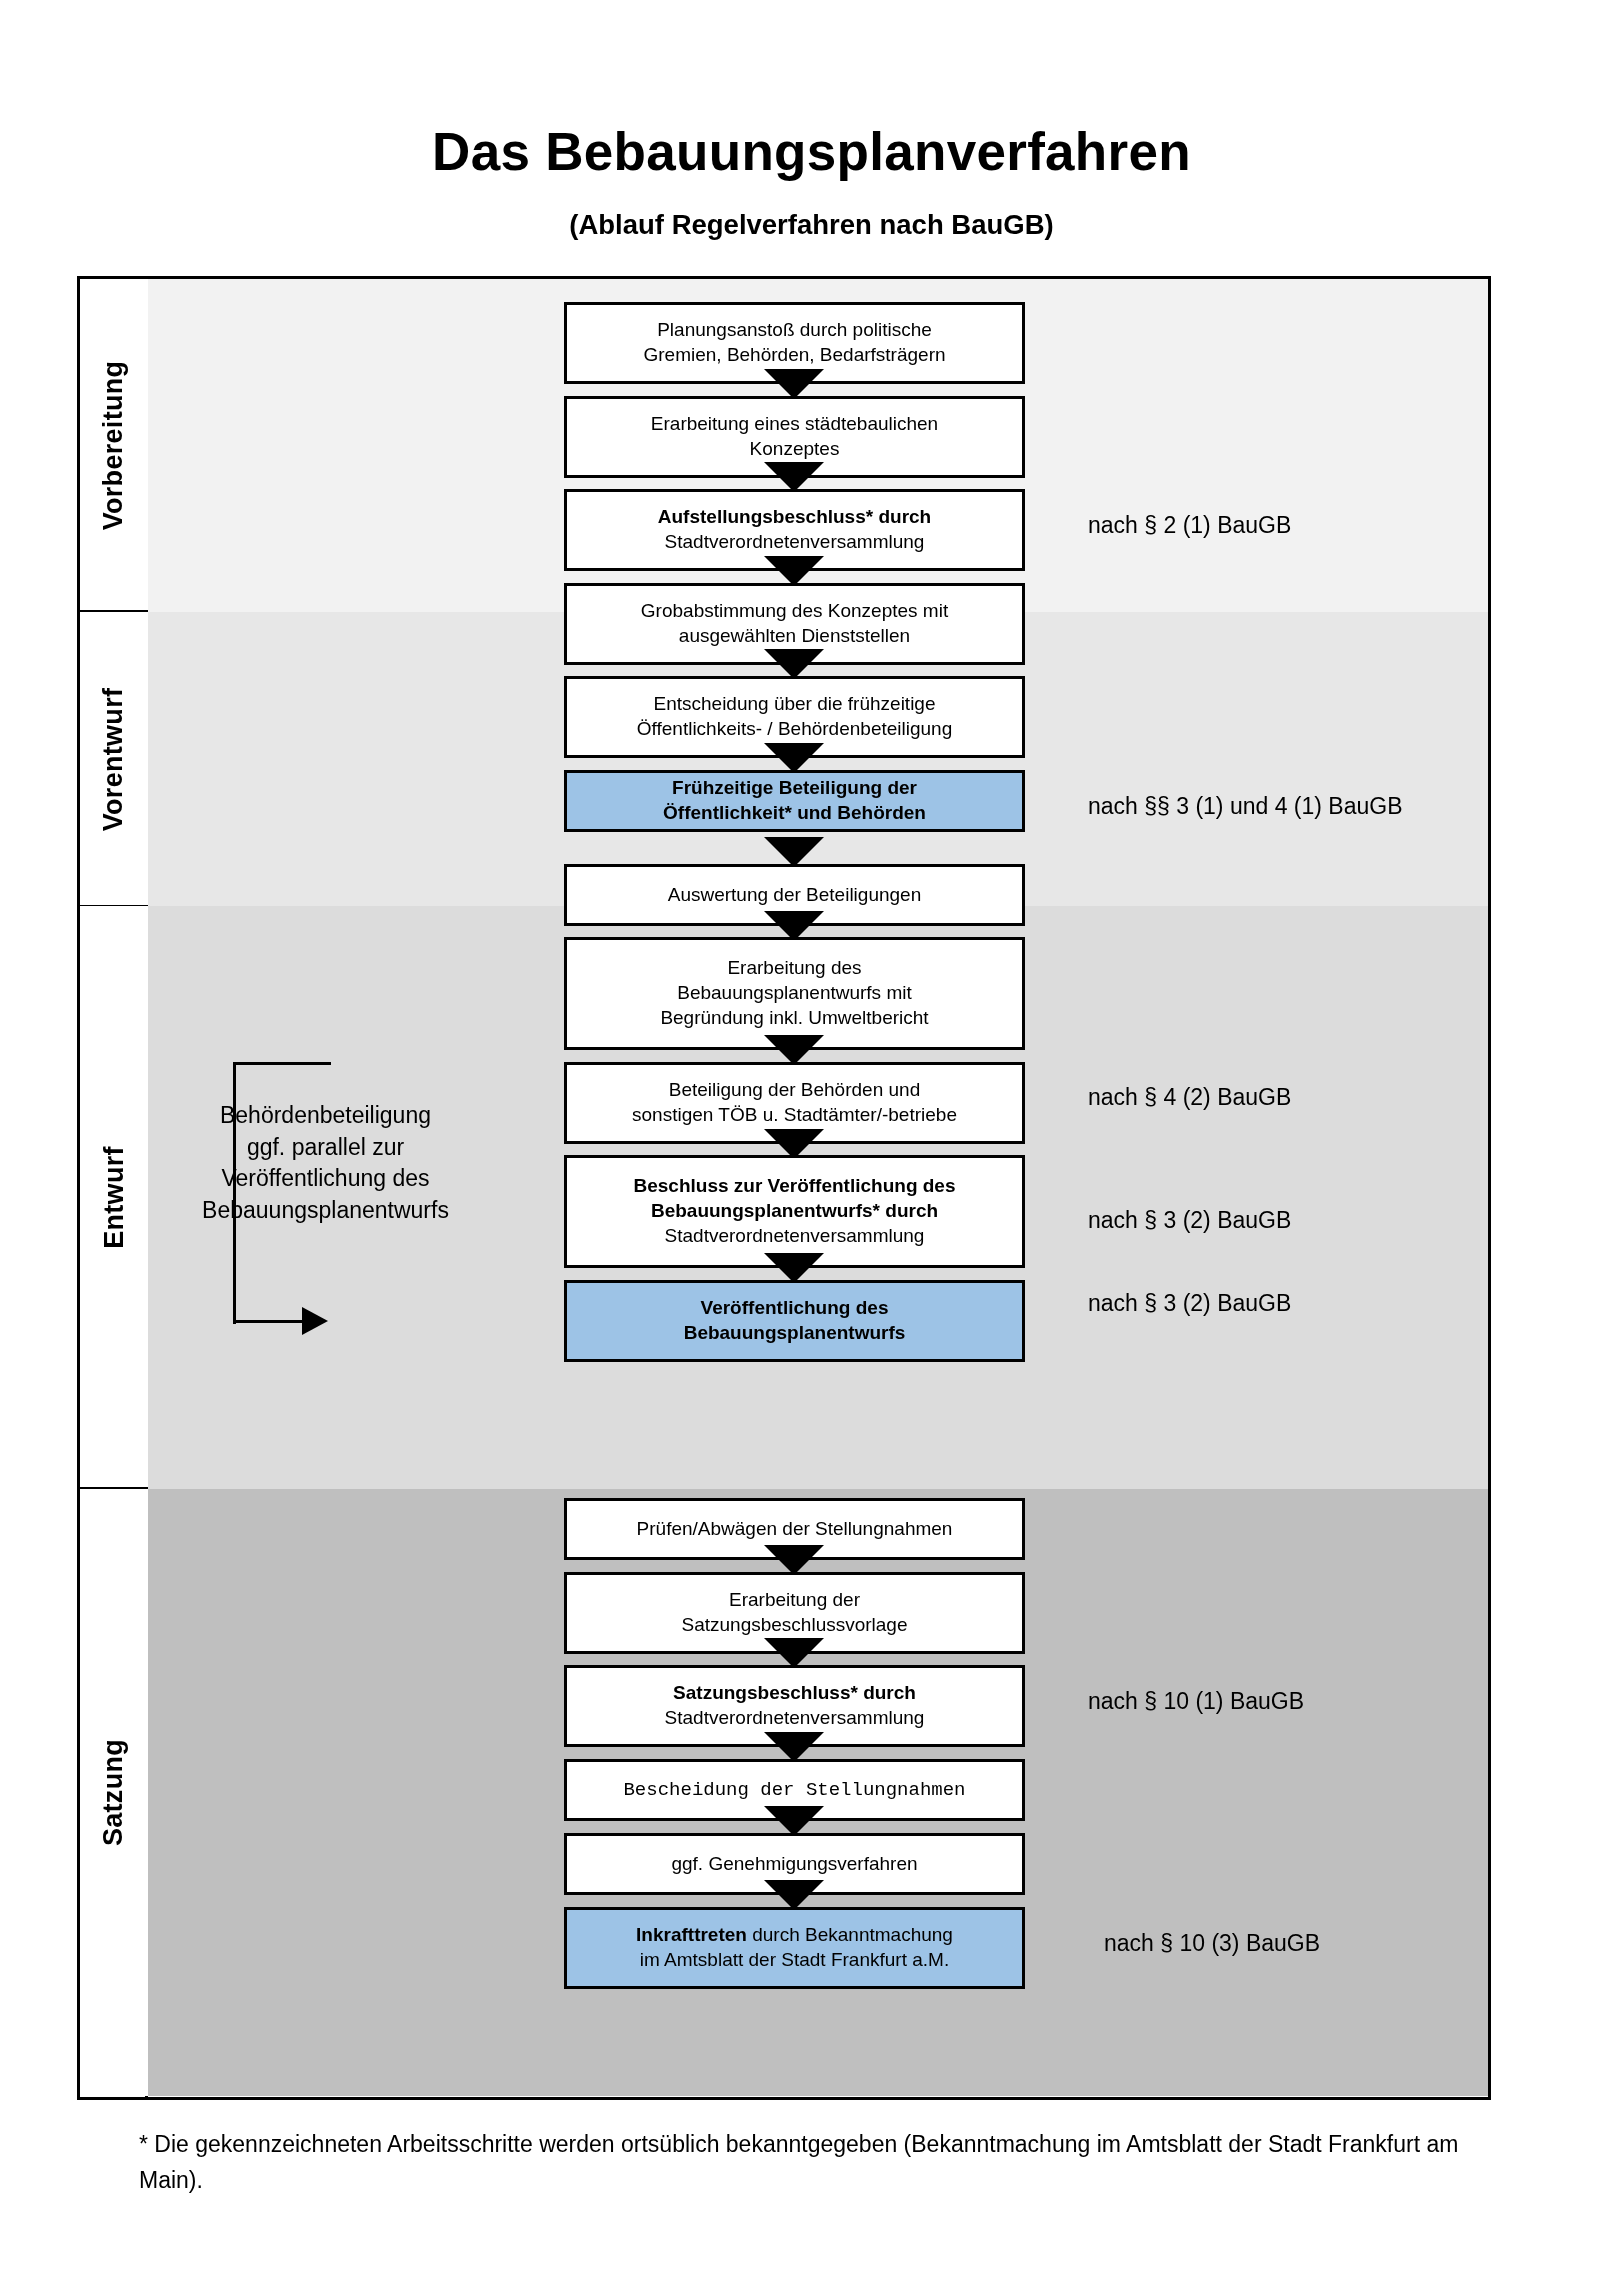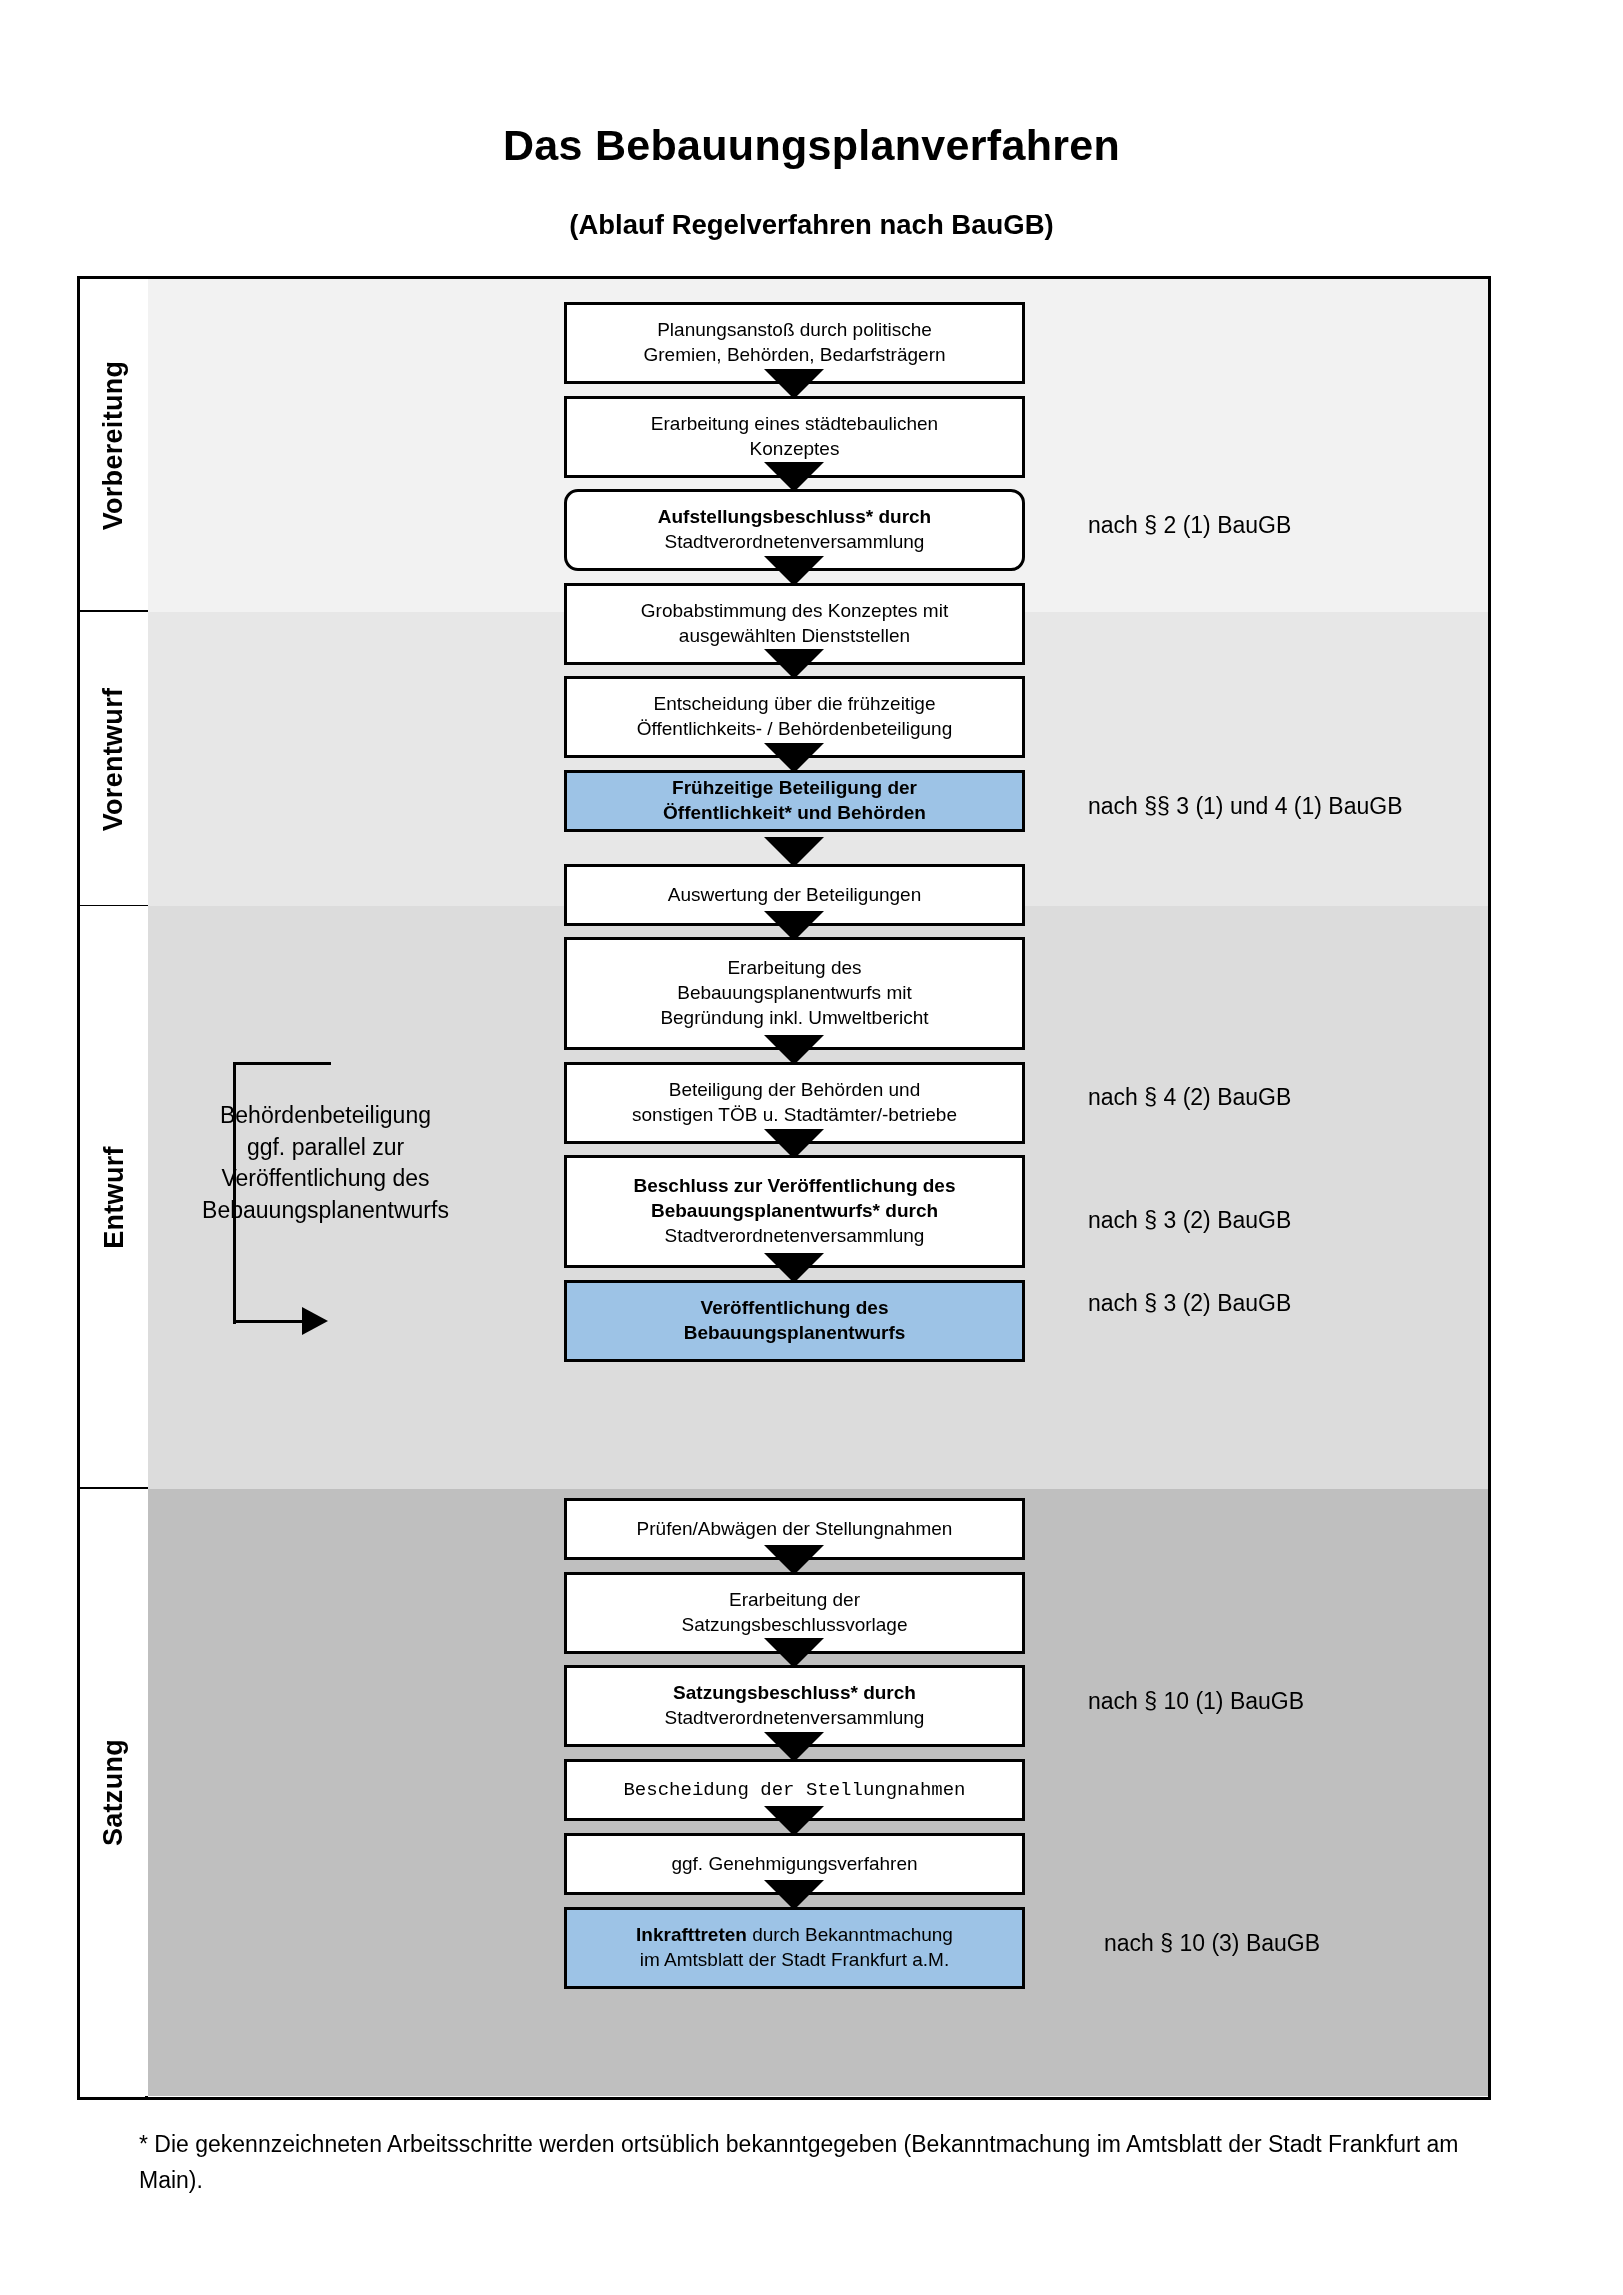--- a/index.html
+++ b/index.html
@@ -8,21 +8,21 @@
     background:#ffffff;
     font-family:"Liberation Sans","DejaVu Sans",sans-serif;
     color:#000000;
     position:relative;
     overflow:hidden;
   }
 
   
   #title{
     position:absolute;left:0;top:121px;width:1623px;
-    text-align:center;font-size:43px;font-weight:bold;letter-spacing:0.3px;
+    text-align:center;font-size:53px;font-weight:bold;letter-spacing:0.3px;
   }
   #subtitle{
     position:absolute;left:0;top:209px;width:1623px;
     text-align:center;font-size:27.5px;font-weight:bold;
   }
 
   
   #frame{
     position:absolute;left:77px;top:276px;
     width:1414px;height:1824px;
@@ -148,21 +148,21 @@
   <div class="arrow" style="left:684px;top:90px;"></div>
 
   <div class="node" style="left:484px;top:117px;width:461px;height:82px;">
     <span class="t">
       <span>Erarbeitung eines städtebaulichen</span><br>
       <span>Konzeptes</span>
     </span>
   </div>
   <div class="arrow" style="left:684px;top:183px;"></div>
 
-  <div class="node" style="left:484px;top:210px;width:461px;height:82px;border-radius:14px;">
+  <div class="node" style="left:484px;top:210px;width:461px;height:82px;">
     <span class="t">
       <b>Aufstellungsbeschluss* durch</b><br>
       <span>Stadtverordnetenversammlung</span>
     </span>
   </div>
   <div class="arrow" style="left:684px;top:277px;"></div>
 
   <div class="node" style="left:484px;top:304px;width:461px;height:82px;">
     <span class="t">
       <span>Grobabstimmung des Konzeptes mit</span><br>

